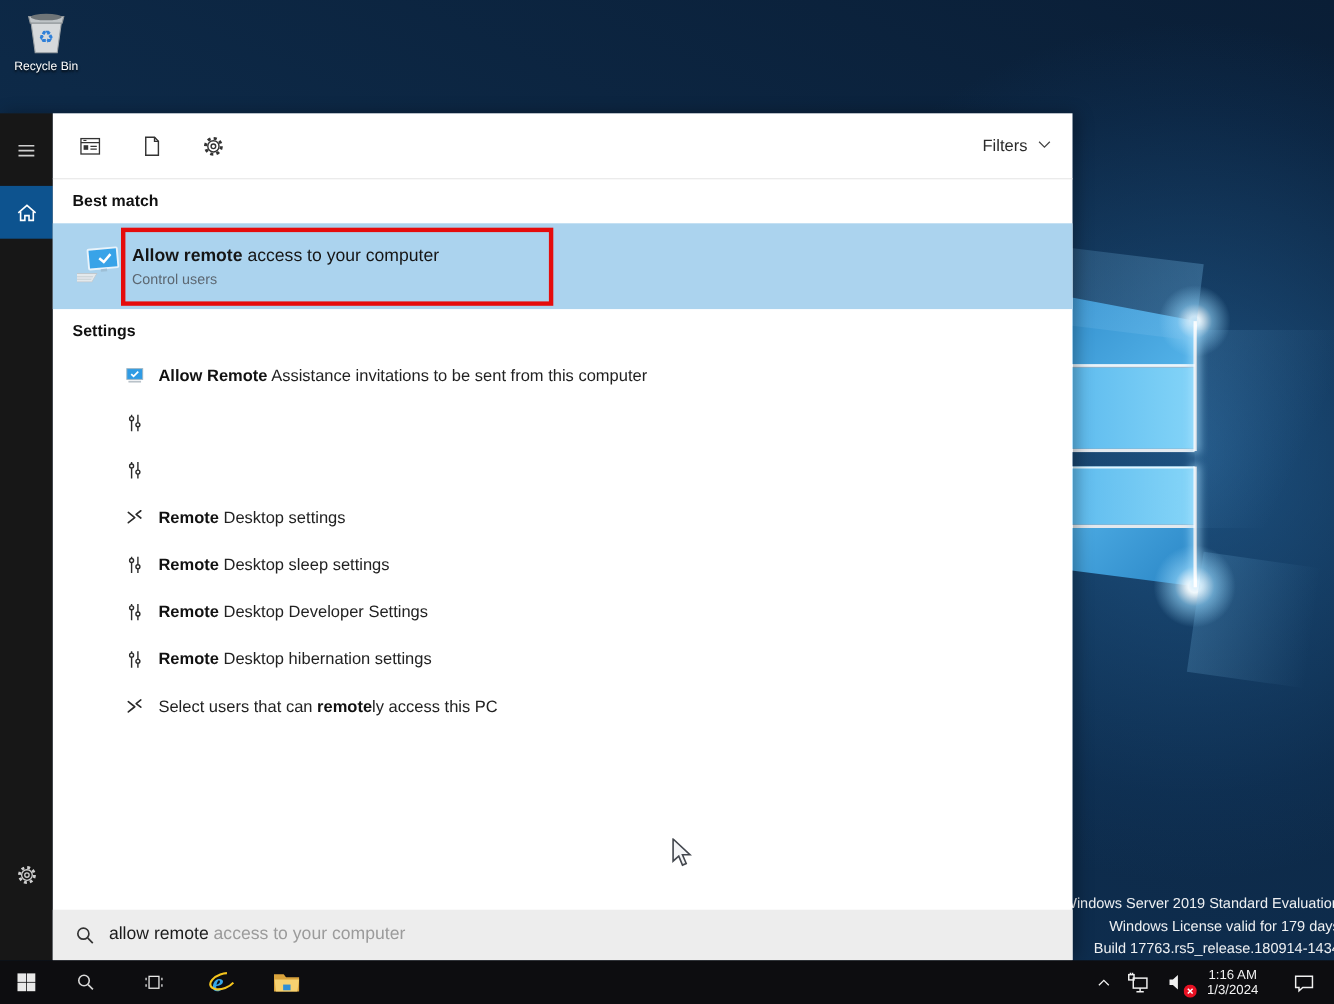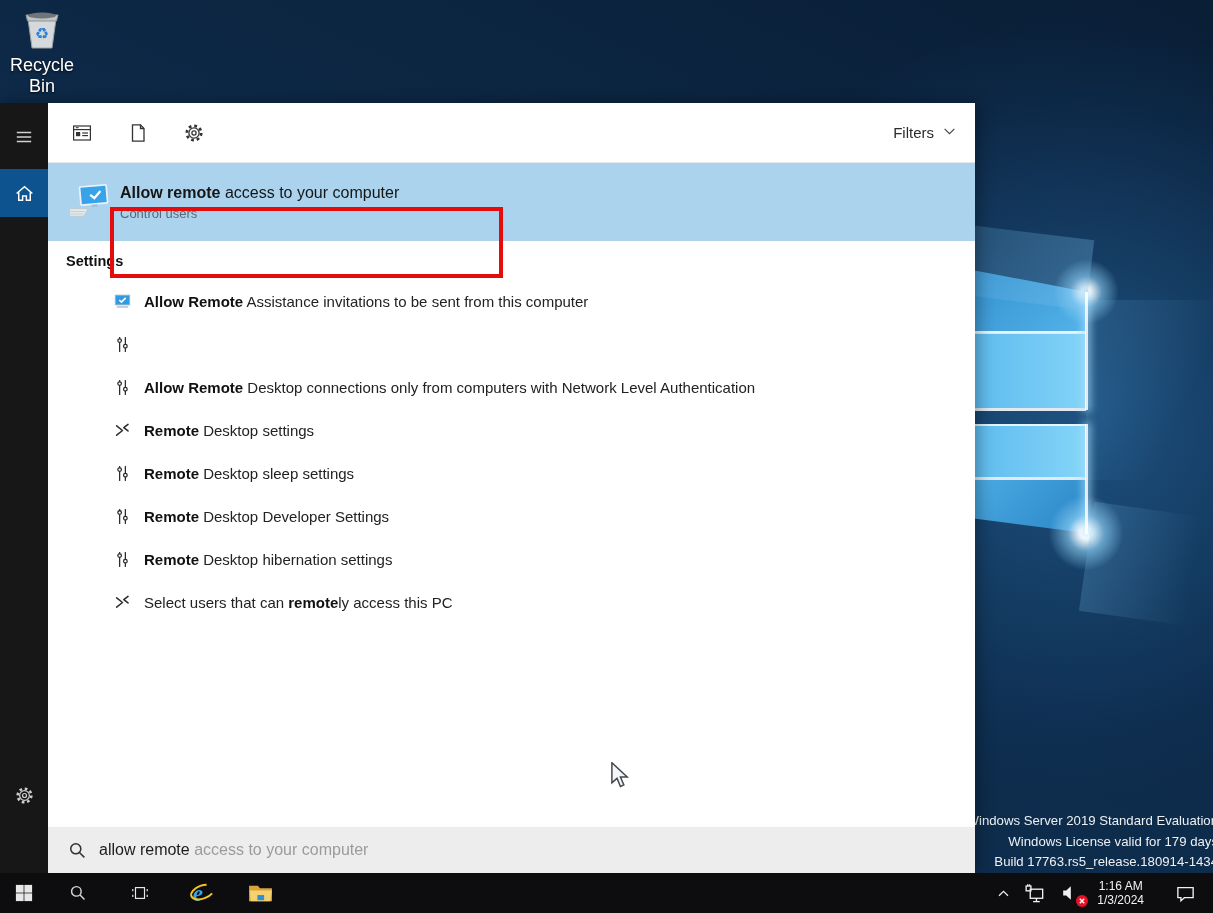--- a/index.html
+++ b/index.html
@@ -16,21 +16,21 @@
   .wp { position:absolute; z-index:1; }
   .ray { position:absolute; z-index:1; pointer-events:none; }
   .wp-line { position:absolute; z-index:2; background:rgba(255,255,255,.88); }
 
   
   .watermark { position:absolute; top:811px; right:-5px; z-index:4; text-align:right;
                color:rgba(255,255,255,.93); font-size:13.2px; line-height:20.6px; white-space:nowrap; }
 
   
   .recycle-bin { position:absolute; left:6px; top:6px; width:72px; z-index:3; text-align:center; cursor:default; }
-  .rb-label { color:#fff; font-size:18px; margin-top:1px; text-shadow:0 1px 2px rgba(0,0,0,.85); }
+  .rb-label { color:#fff; font-size:11px; margin-top:1px; text-shadow:0 1px 2px rgba(0,0,0,.85); }
 
   
   .search-panel { position:absolute; left:0; top:103px; width:975px; height:770px; z-index:10;
                   display:flex; box-shadow:4px 0 14px rgba(0,0,0,.30); }
   .side-rail { width:48px; background:#171717; display:flex; flex-direction:column; align-items:center;
                padding-top:12px; flex:0 0 48px; }
   .rail-btn { width:48px; height:44px; display:flex; align-items:center; justify-content:center; color:#cfcfcf; cursor:pointer; }
   .rail-home { width:48px; height:48px; margin-top:10px; background:#0d538f; display:flex; align-items:center; justify-content:center; color:#fff; cursor:pointer; }
   .rail-gear { margin-top:auto; margin-bottom:56px; }
 
@@ -253,20 +253,21 @@
             <use href="#i-gear"></use>
           </svg>
         <div class="filters">
           <span>Filters</span>
           <svg class="chev">
               <use href="#i-chevdown"></use>
             </svg>
         </div>
       </div>
 
+      <div class="section-label">Best match</div>
 
       <div class="best-row">
         <svg class="bm-icon" viewBox="0 0 44 42">
           <g transform="skewX(-30) translate(22,0)">
               <rect x="-8" y="28" width="21" height="8" fill="#e4e9ec" stroke="#bfc8ce" stroke-width="0.8"></rect>
               <line x1="-6" y1="31" x2="11" y2="31" stroke="#c8d0d5" stroke-width="1"></line>
               <line x1="-6" y1="33.5" x2="11" y2="33.5" stroke="#c8d0d5" stroke-width="1"></line>
             </g>
           <g transform="rotate(-5 26 17)">
               <rect x="11" y="4" width="28" height="19" rx="1" fill="#38a3e8" stroke="#e8f3fb" stroke-width="1.8"></rect>
@@ -291,21 +292,20 @@
           </div>
           <div class="item-row">
             <svg class="it-ic">
               <use href="#i-sliders"></use>
             </svg>
           </div>
           <div class="item-row">
             <svg class="it-ic">
               <use href="#i-sliders"></use>
             </svg>
-            <div class="it-text"><span class="pre"></span><b>Allow Remote</b><span class="post"> Desktop connections only from computers with Network Level Authentication</span></div>
           </div>
           <div class="item-row">
             <svg class="it-ic">
               <use href="#i-wrench"></use>
             </svg>
             <div class="it-text"><span class="pre"></span><b>Remote</b><span class="post"> Desktop settings</span></div>
           </div>
           <div class="item-row">
             <svg class="it-ic">
               <use href="#i-sliders"></use>

